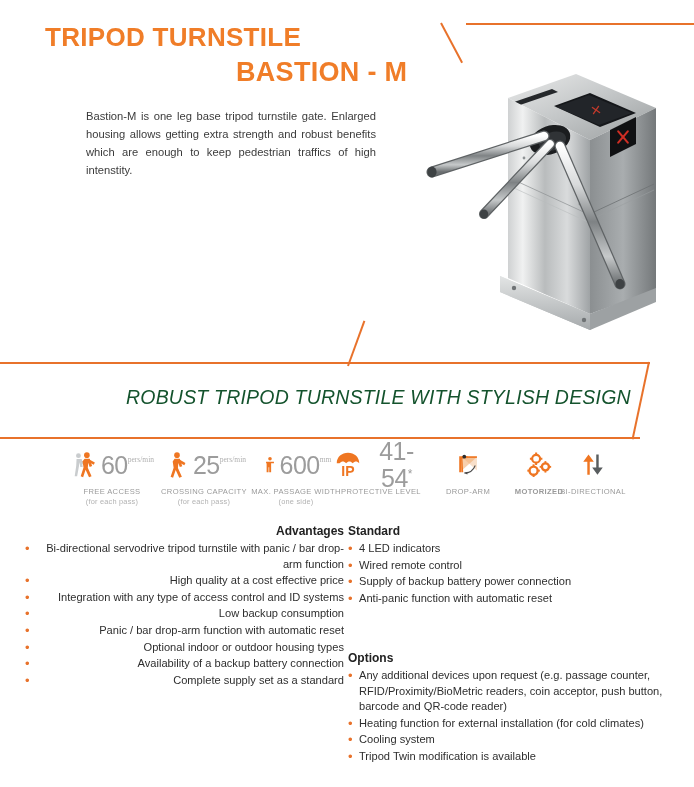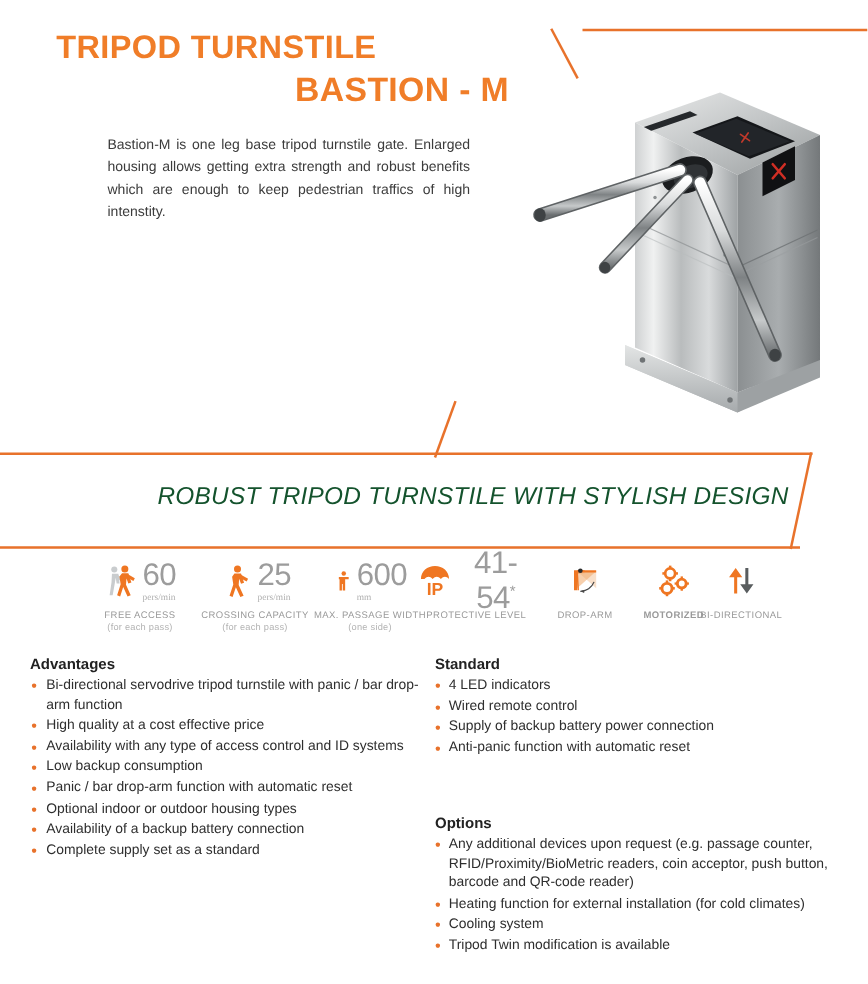--- a/index.html
+++ b/index.html
@@ -62,21 +62,21 @@
 
   
   #spec-strip {
     position: absolute; left: 0px; top: 448px;
     width: 694px; height: 62px;
   }
   .spec-item { position: absolute; text-align: center; }
   .spec-top { display: flex; align-items: center; justify-content: center;
               height: 34px; }
   .spec-icon { width: 30px; height: 30px; flex: none; }
-  .spec-num-wrap { display: flex; flex-direction: column; align-items: flex-start;
+  .spec-num-wrap { display: flex; flex-direction: row; align-items: flex-start;
                    margin-left: 1px; }
   .spec-num { font-size: 25px; color: #9c9c9c; line-height: 23px;
               font-weight: 300; letter-spacing: -0.5px; }
   .spec-num sup { font-size: 12px; color:#9c9c9c; }
   .spec-unit { font-size: 7.5px; color: #b0b0b0; line-height: 9px;
                margin-top: 1px; font-family: Liberation Serif, serif; }
   .spec-label { font-size: 7.6px; color: #9a9a9a; letter-spacing: 0.35px;
                 margin-top: 5px; white-space: nowrap; }
   .spec-sub { font-size: 7.4px; color: #b2b2b2; letter-spacing: 0.2px;
               margin-top: 1px; white-space: nowrap; }
@@ -94,21 +94,21 @@
   ul.feat { list-style: none; margin-top: 3px; }
   ul.feat li {
     position: relative; padding-left: 13px;
     font-size: 11.1px; line-height: 15.6px; color: #2e2e2e;
     margin-bottom: 1px;
   }
   ul.feat li::before {
     content: "\2022"; position: absolute; left: 1px; top: -1px;
     color: #E8722B; font-size: 13px; line-height: 17px;
   }
-  #col-advantages { position: absolute; left: 24px; top: 524px; width: 320px; }
+  #col-advantages { position: absolute; left: 24px; top: 524px; width: 320px; text-align: right; }
   #col-standard  { position: absolute; left: 348px; top: 524px; width: 338px; }
   #col-options   { position: absolute; left: 348px; top: 651px; width: 340px; }
   #col-standard ul.feat li { padding-left: 11px; }
   #col-options  ul.feat li { padding-left: 11px; }
   #col-standard ul.feat li::before,
   #col-options ul.feat li::before { left: 0px; }
 </style>
 </head>
 <body>
 
@@ -342,21 +342,21 @@
       </div>
       <div class="spec-label">BI-DIRECTIONAL</div>
     </div>
   </div>
 
   <div id="col-advantages">
     <div class="col-heading">Advantages</div>
     <ul class="feat">
       <li>Bi-directional servodrive tripod turnstile with panic / bar drop-arm function</li>
       <li>High quality at a cost effective price</li>
-      <li>Availability with any type of access control and ID systems</li>
+      <li>Integration with any type of access control and ID systems</li>
       <li>Low backup consumption</li>
       <li>Panic / bar drop-arm function with automatic reset</li>
       <li>Optional indoor or outdoor housing types</li>
       <li>Availability of a backup battery connection</li>
       <li>Complete supply set as a standard</li>
     </ul>
   </div>
 
   <div id="col-standard">
     <div class="col-heading">Standard</div>

